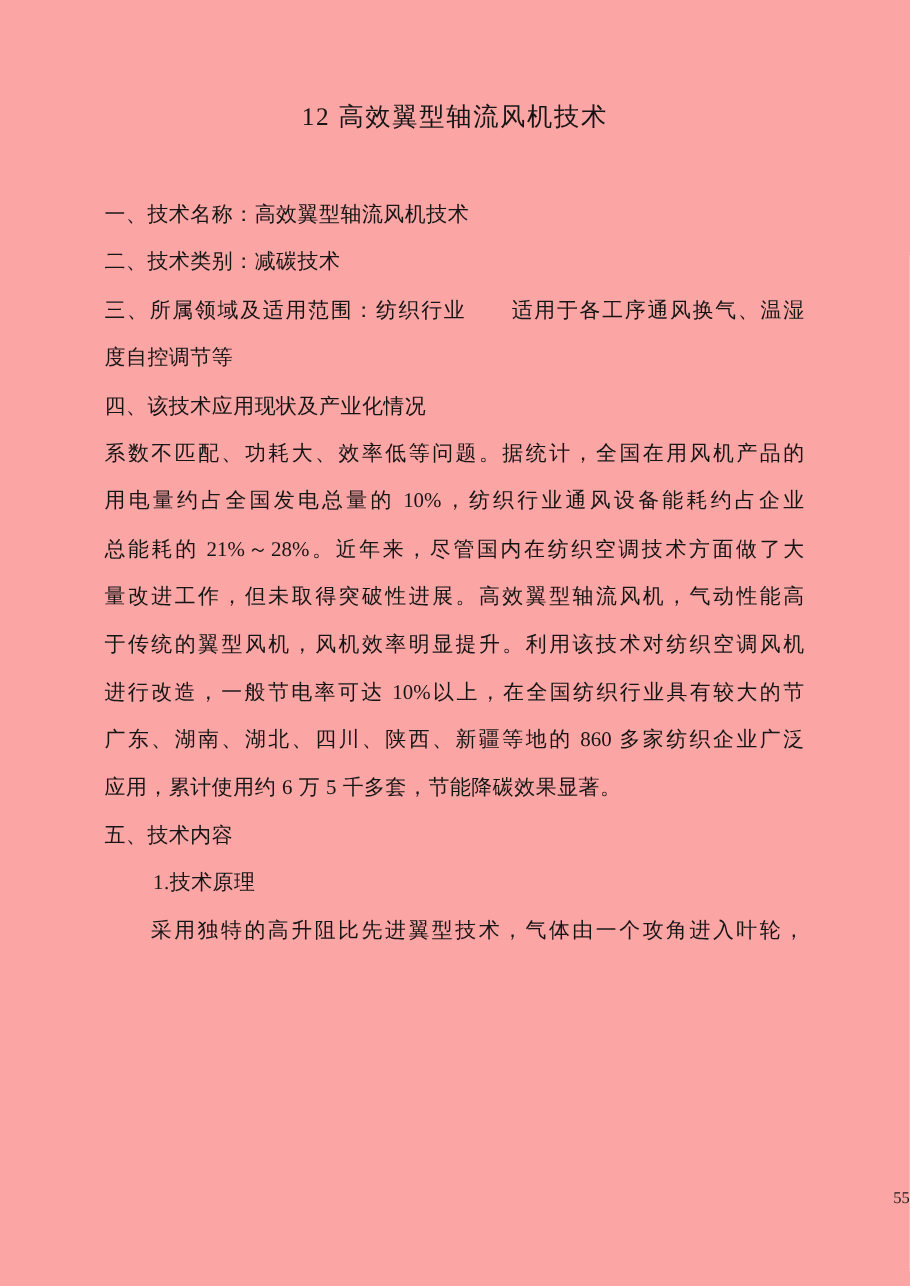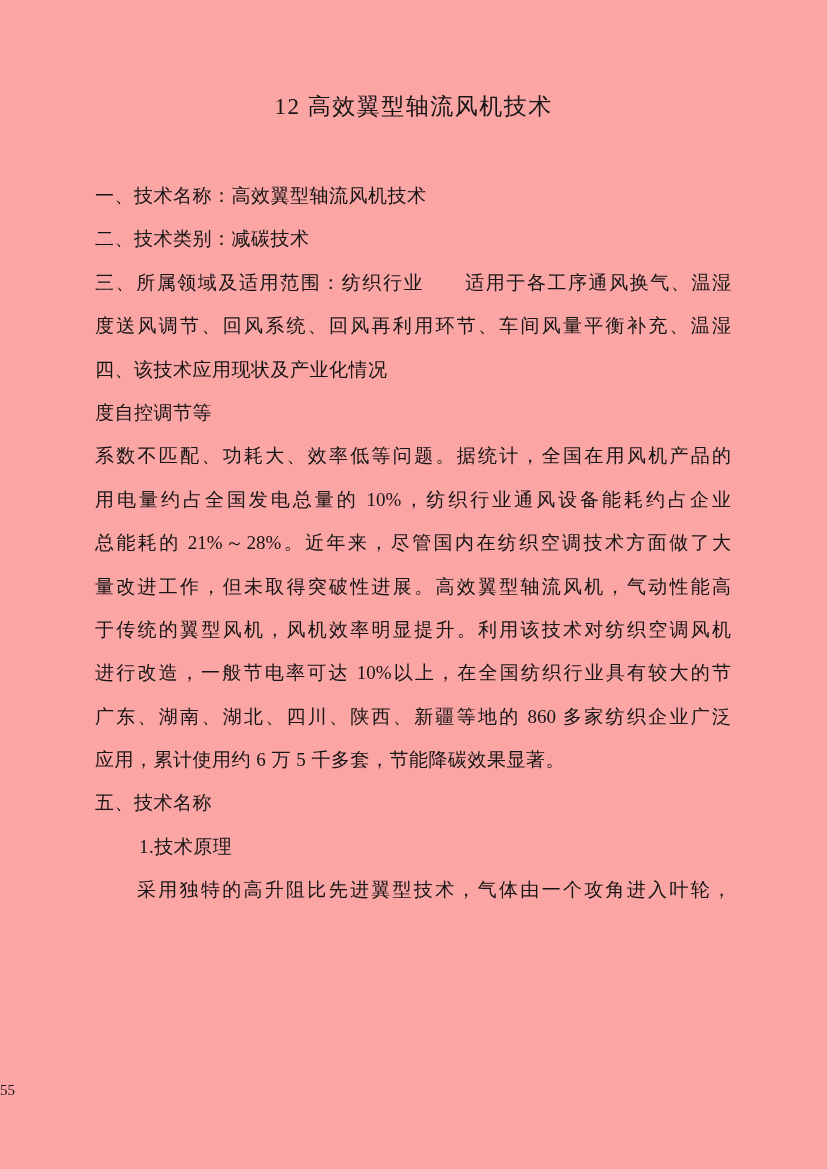--- a/index.html
+++ b/index.html
@@ -47,45 +47,44 @@
     text-align: justify;
     text-align-last: justify;
     text-justify: inter-character;
     letter-spacing: 0;
   }
   .page-number {
     position: absolute;
     top: 1078px;
     left: 0;
     width: 100%;
-    text-align: left;
+    text-align: right;
     font-size: 15px;
     line-height: 24px;
   }
 </style>
 </head>
 <body>
 
 <div class="page">
   <h1 class="doc-title">12 高效翼型轴流风机技术</h1>
 
   <div class="body-lines">
       <div class="line">一、技术名称：高效翼型轴流风机技术</div>
       <div class="line">二、技术类别：减碳技术</div>
       <div class="line justify">三、所属领域及适用范围：纺织行业　　适用于各工序通风换气、温湿</div>
-      <div class="line justify">度送风调节、回风系统、回风再利用环节、车间风量平衡补充、温湿</div>
+      <div class="line">度自控调节等</div>
       <div class="line">四、该技术应用现状及产业化情况</div>
-      <div class="line">度自控调节等</div>
       <div class="line justify">系数不匹配、功耗大、效率低等问题。据统计，全国在用风机产品的</div>
       <div class="line justify">用电量约占全国发电总量的 10%，纺织行业通风设备能耗约占企业</div>
       <div class="line justify">总能耗的 21%～28%。近年来，尽管国内在纺织空调技术方面做了大</div>
       <div class="line justify">量改进工作，但未取得突破性进展。高效翼型轴流风机，气动性能高</div>
       <div class="line justify">于传统的翼型风机，风机效率明显提升。利用该技术对纺织空调风机</div>
       <div class="line justify">进行改造，一般节电率可达 10%以上，在全国纺织行业具有较大的节</div>
       <div class="line justify">广东、湖南、湖北、四川、陕西、新疆等地的 860 多家纺织企业广泛</div>
       <div class="line">应用，累计使用约 6 万 5 千多套，节能降碳效果显著。</div>
-      <div class="line">五、技术名称</div>
+      <div class="line">五、技术内容</div>
       <div class="line" style="padding-left: 44px;">1.技术原理</div>
       <div class="line justify" style="padding-left: 42px;">采用独特的高升阻比先进翼型技术，气体由一个攻角进入叶轮，</div>
     </div>
 
   <div class="page-number">55</div>
 </div>
 
 </body></html>

